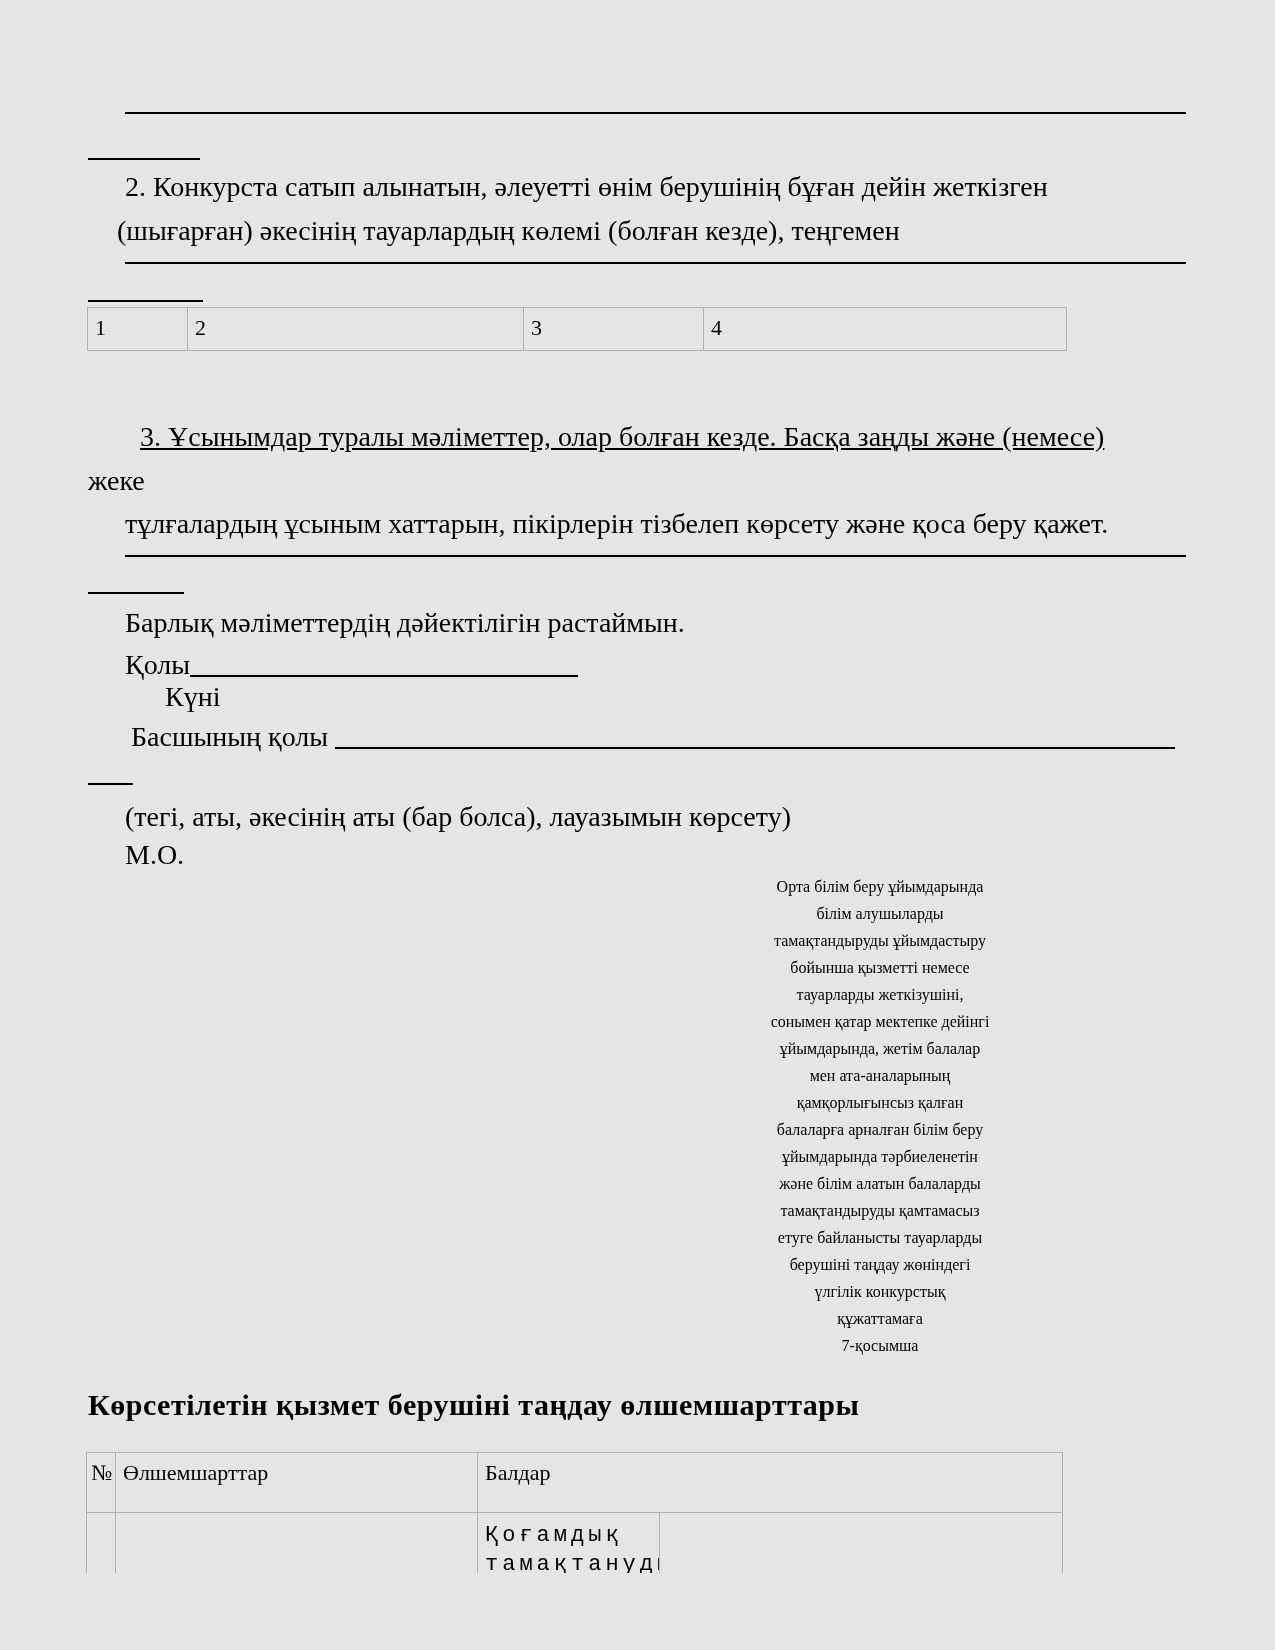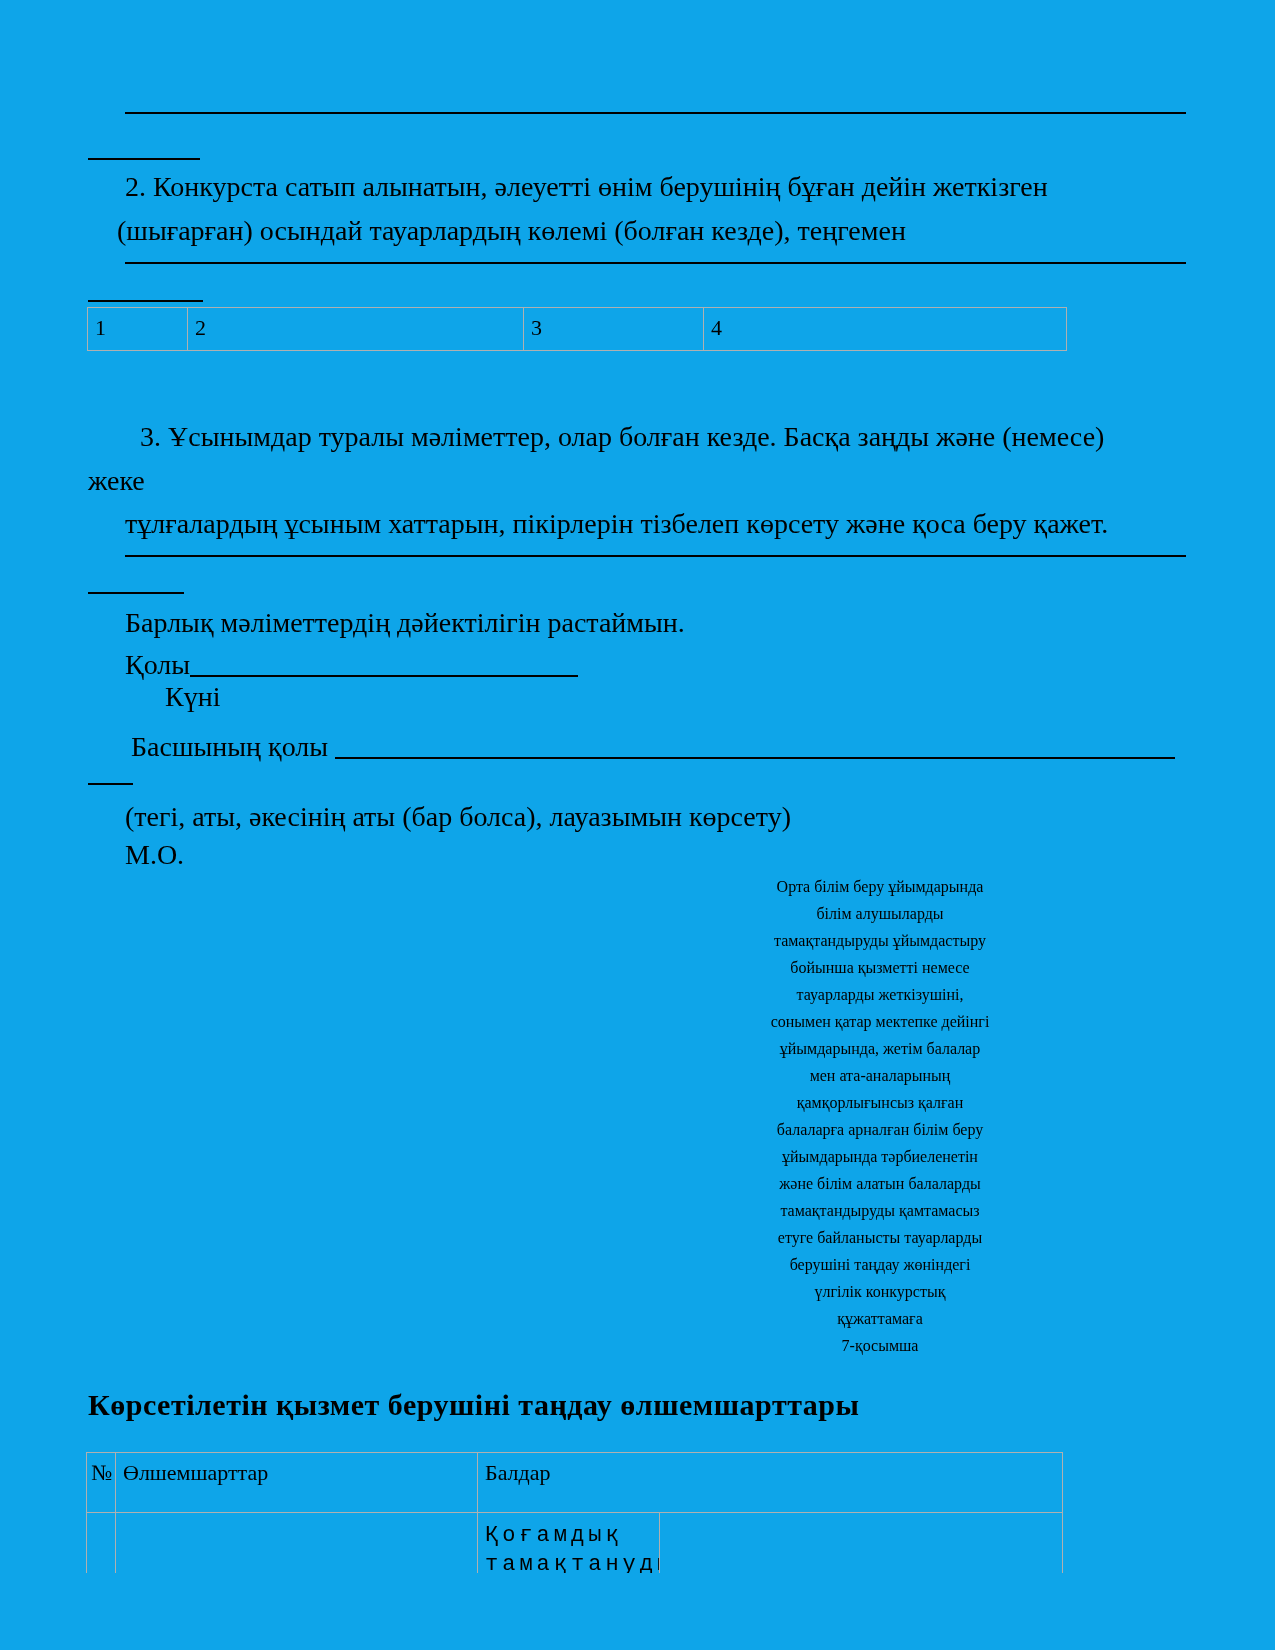--- a/index.html
+++ b/index.html
@@ -1,20 +1,20 @@
 <!DOCTYPE html>
 <html><head>
 <meta charset="utf-8">
 <style>
   html,body { margin:0; padding:0; background:#888; }
   .page {
     position:relative;
     width:1275px; height:1650px;
     margin:0 auto;
-    background:#0ea5e9;
+    background:#e5e5e5;
     font-family:"Liberation Serif", serif;
     color:#000;
     overflow:hidden;
   }
   .rule { position:absolute; border-top:2px solid #000; height:0; }
   .txt  { position:absolute; font-size:28px; line-height:34px; white-space:nowrap; }
   .uline { display:inline-block; border-bottom:2px solid #000; vertical-align:-3px; }
 
   table.doc {
     position:absolute;
@@ -61,21 +61,21 @@
 </style>
 </head>
 <body>
 
 <div class="page">
 
   <div class="rule" style="top:112px; left:125px; width:1061px;"></div>
   <div class="rule" style="top:158px; left:88px; width:112px;"></div>
 
   <div class="txt" style="top:170px; left:125px;">2. Конкурста сатып алынатын, әлеуетті өнім берушінің бұған дейін жеткізген</div>
-  <div class="txt" style="top:214px; left:117px;">(шығарған) осындай тауарлардың көлемі (болған кезде), теңгемен</div>
+  <div class="txt" style="top:214px; left:117px;">(шығарған) әкесінің тауарлардың көлемі (болған кезде), теңгемен</div>
 
   <div class="rule" style="top:262px; left:125px; width:1061px;"></div>
   <div class="rule" style="top:300px; left:88px; width:115px;"></div>
 
   <table class="doc" style="top:307px; left:87px; width:979px;">
     <colgroup>
       <col style="width:100px">
         <col style="width:336px">
         <col style="width:180px">
         <col style="width:363px">
@@ -83,36 +83,36 @@
     <tbody>
     <tr class="t1-data">
       <td>1</td>
       <td>2</td>
       <td>3</td>
       <td>4</td>
     </tr>
   </tbody>
     </table>
 
-  <div class="txt" style="top:420px; left:140px;">3. Ұсынымдар туралы мәліметтер, олар болған кезде. Басқа заңды және (немесе)</div>
+  <div class="txt" style="top:420px; left:140px;text-decoration:underline;">3. Ұсынымдар туралы мәліметтер, олар болған кезде. Басқа заңды және (немесе)</div>
   <div class="txt" style="top:464px; left:88px;">жеке</div>
   <div class="txt" style="top:507px; left:125px;">тұлғалардың ұсыным хаттарын, пікірлерін тізбелеп көрсету және қоса беру қажет.</div>
 
   <div class="rule" style="top:555px; left:125px; width:1061px;"></div>
   <div class="rule" style="top:592px; left:88px; width:96px;"></div>
 
   <div class="txt" style="top:606px; left:125px;">Барлық мәліметтердің дәйектілігін растаймын.</div>
 
   <div class="txt" style="top:648px; left:125px;">
     <span>Қолы</span><span class="uline" style="width:388px;"></span>
   </div>
 
   <div class="txt" style="top:680px; left:125px;margin-left:40px;">Күні</div>
 
-  <div class="txt" style="top:720px; left:131px;margin-top:10px;">
+  <div class="txt" style="top:720px; left:131px;">
     <span>Басшының қолы</span>
     <span class="uline" style="width:840px;"></span>
   </div>
 
   <div class="rule" style="top:783px; left:88px; width:45px;"></div>
 
   <div class="txt" style="top:800px; left:125px;">(тегі, аты, әкесінің аты (бар болса), лауазымын көрсету)</div>
   <div class="txt" style="top:838px; left:125px;">М.О.</div>
 
   <div class="annex" style="top:873px; left:695px; width:370px;">Орта білім беру ұйымдарында

